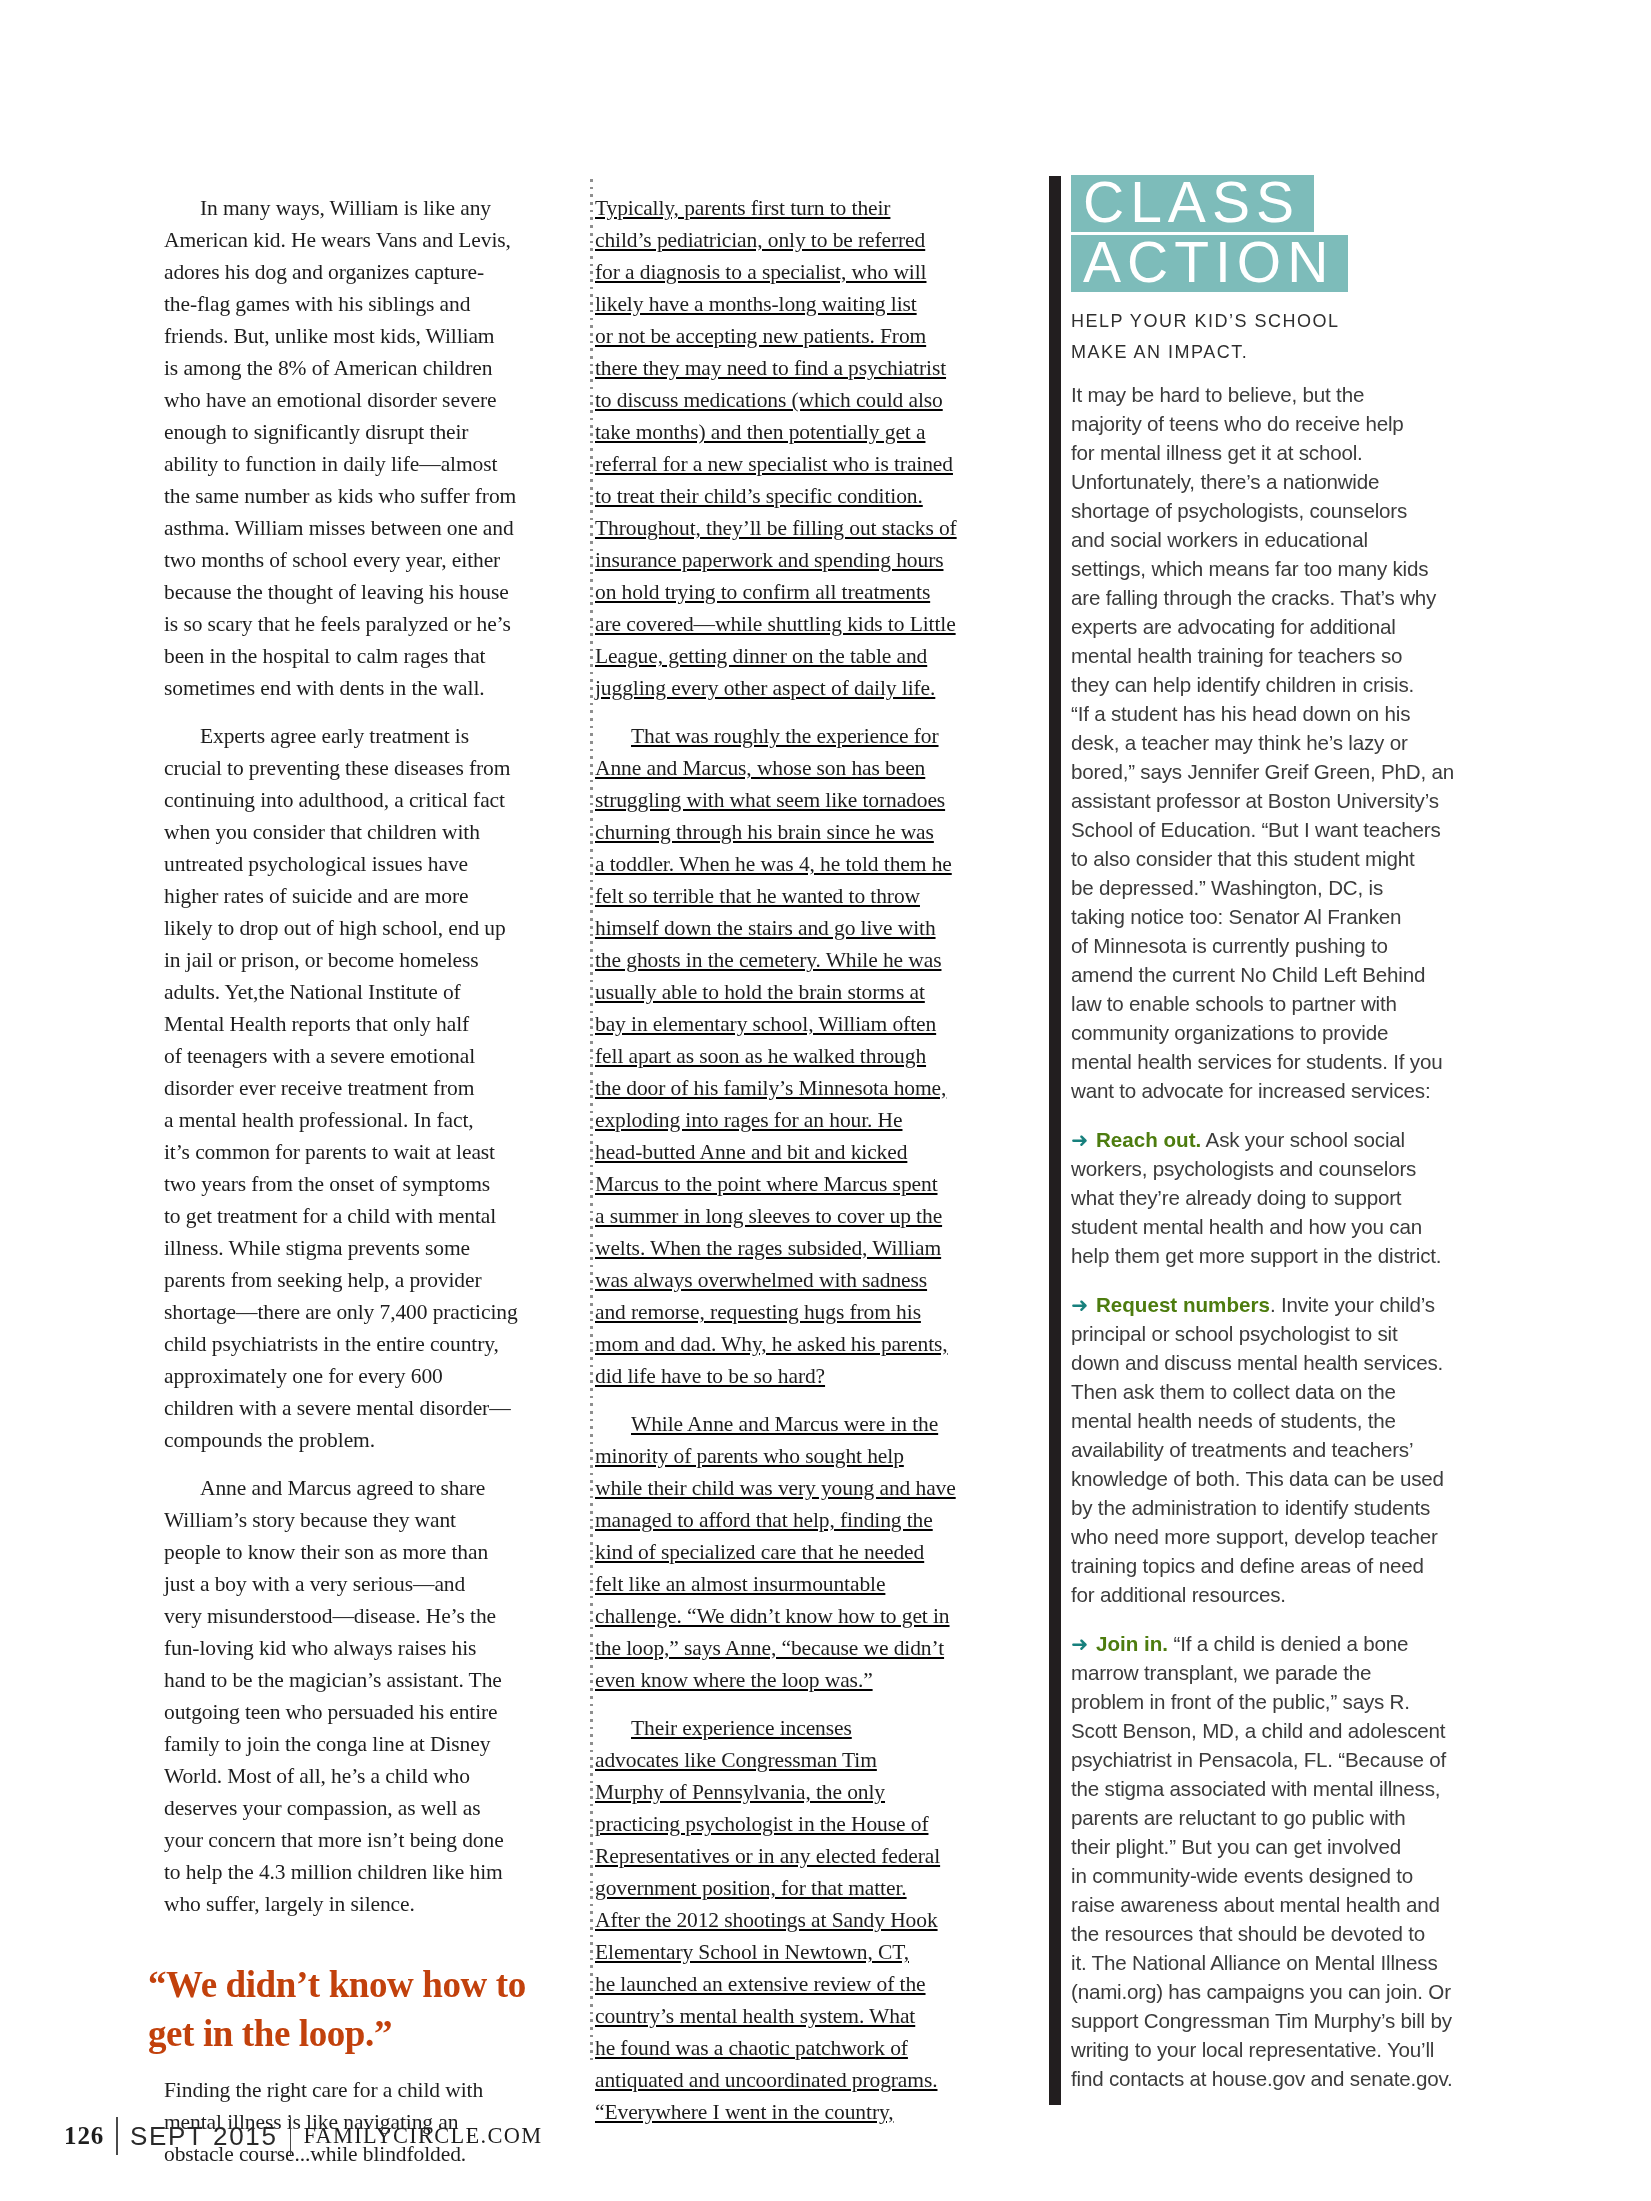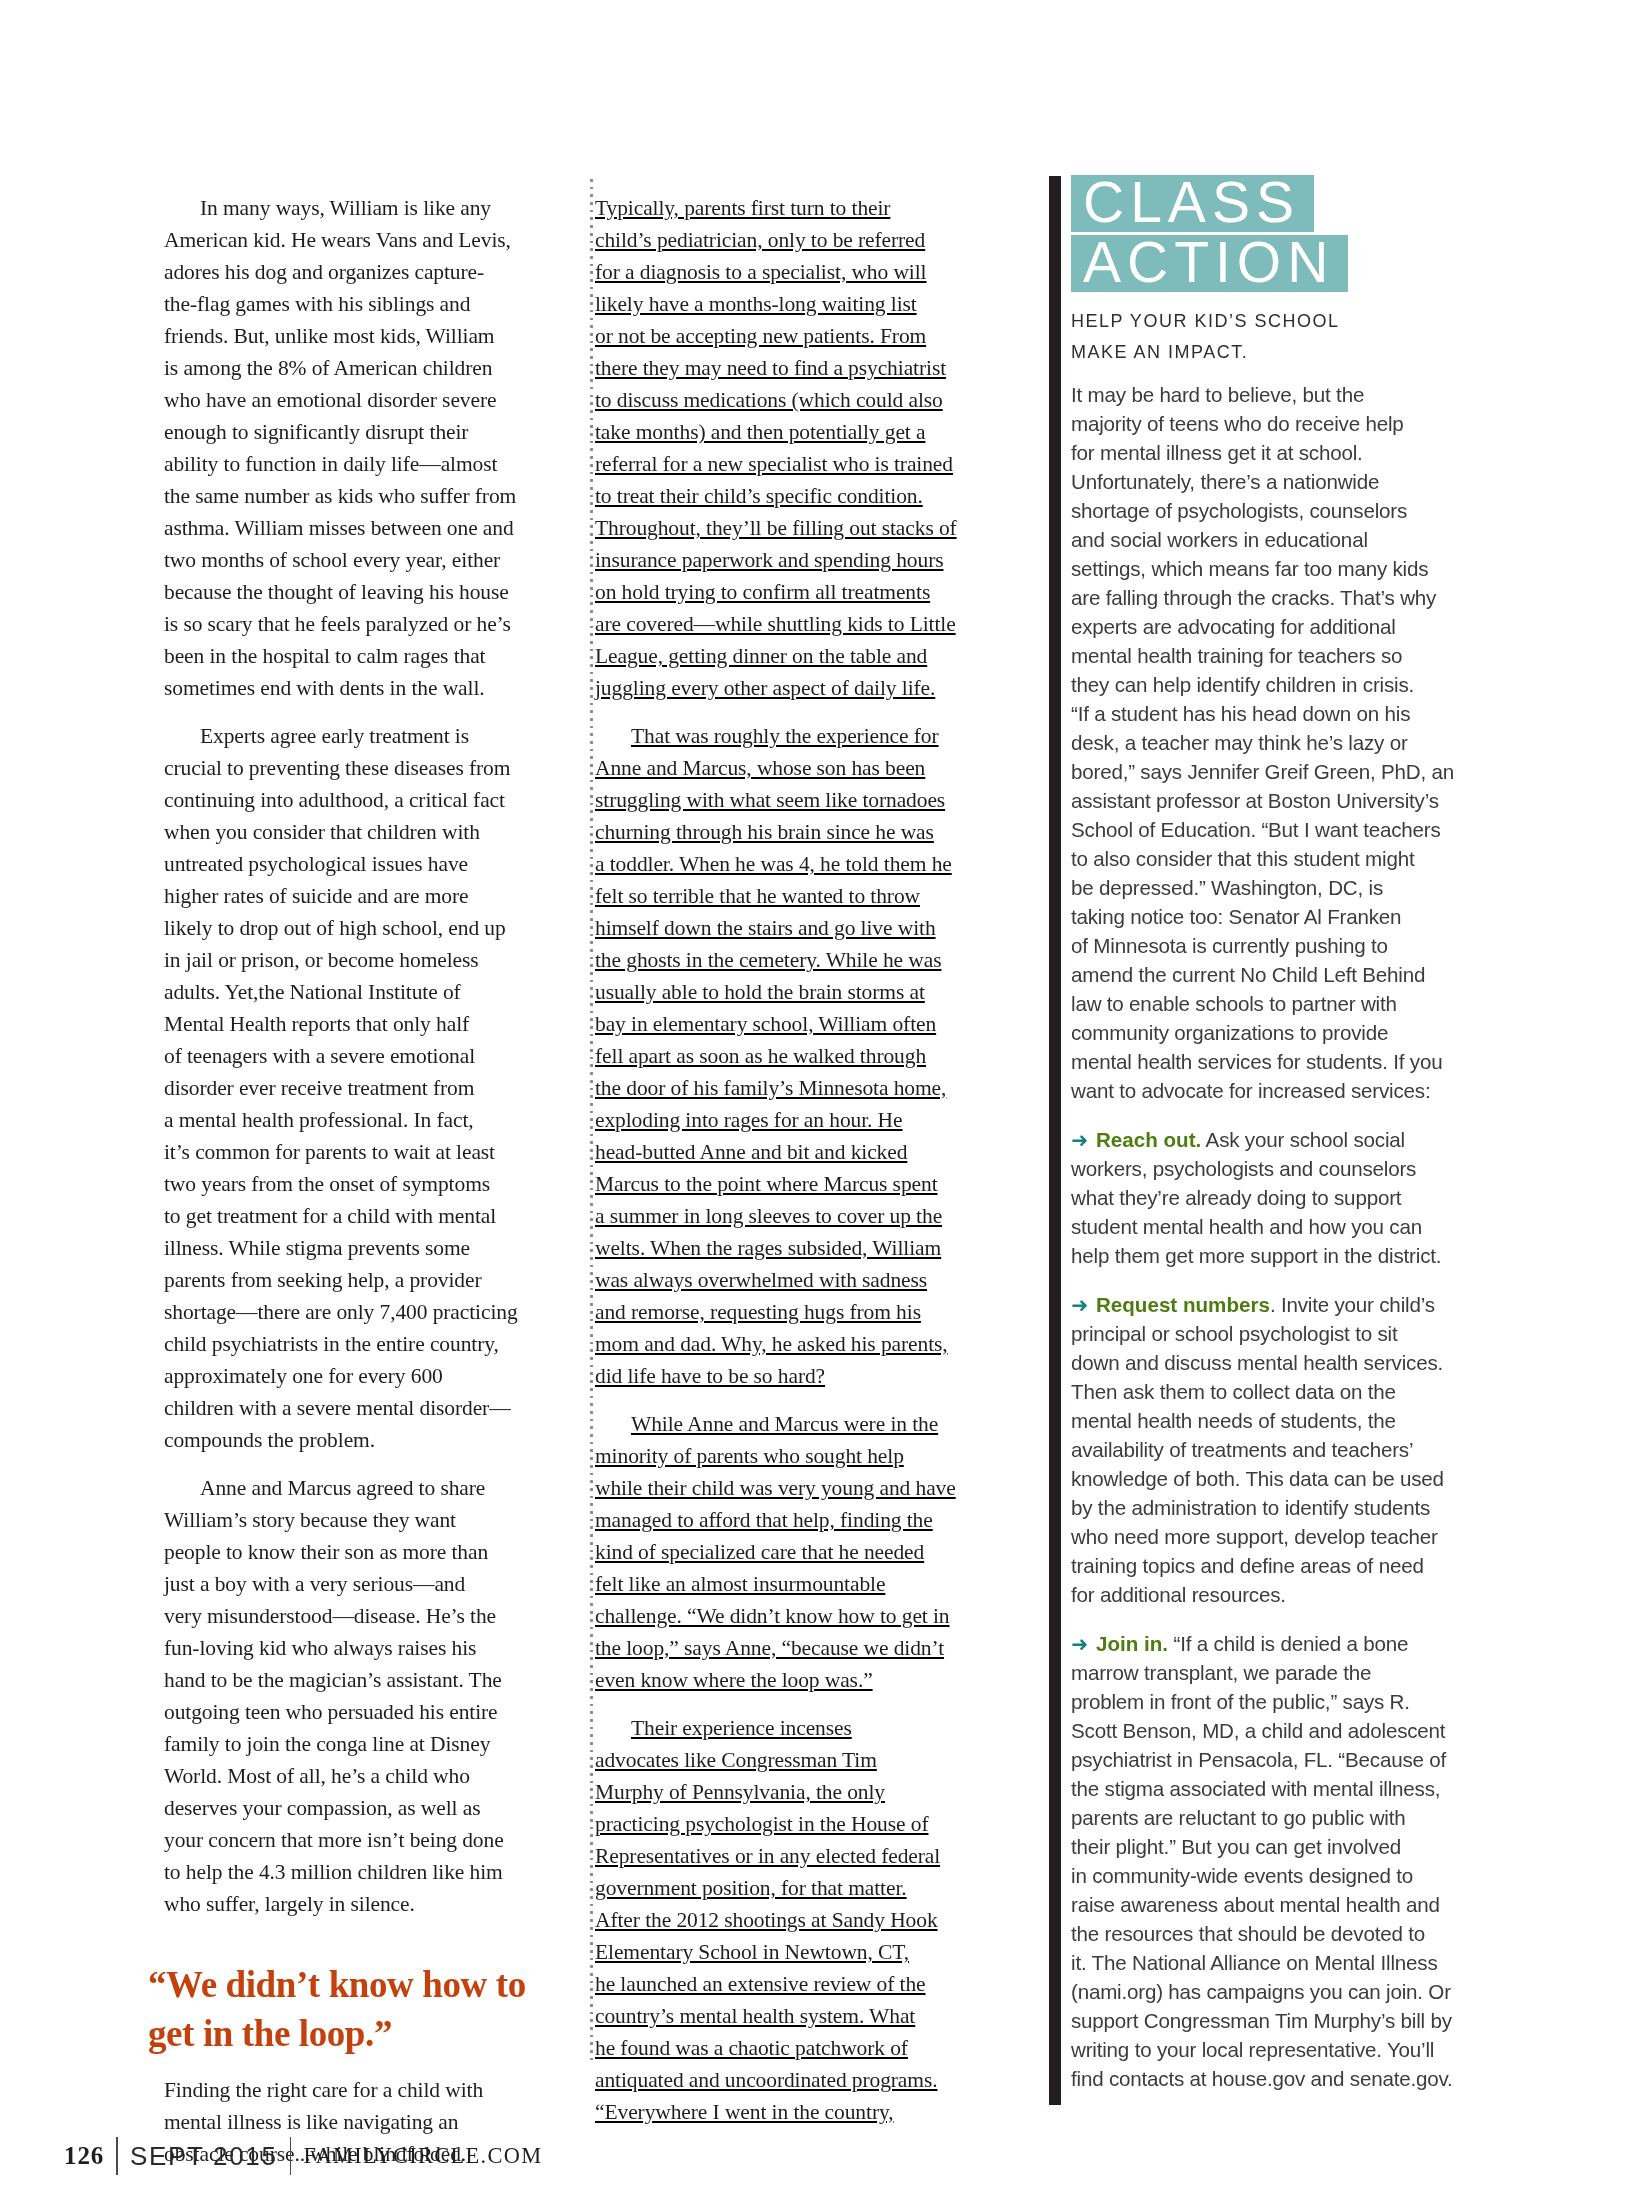--- a/index.html
+++ b/index.html
@@ -91,21 +91,21 @@
   }
   .sb-bullet .lead{
     color:#4d7c0f;
     font-weight:bold;
     letter-spacing:0;
   }
   
   .footer{
     position:absolute;
     left:64px;top:2117px;
-    display:flex;align-items:center;gap:12px;margin-top:20px;
+    display:flex;align-items:center;gap:12px;
   }
   .footer .pgnum{
     font-family:"Liberation Serif","DejaVu Serif",serif;
     font-weight:bold;font-size:25px;color:#1e1e1e;letter-spacing:0.9px;
   }
   .footer .vr{width:1.7px;height:38px;background:#4a4a4a;}
   .footer .date{
     font-family:"Liberation Sans","DejaVu Sans",sans-serif;
     font-size:26px;color:#2a2a2a;letter-spacing:1.7px;
   }

